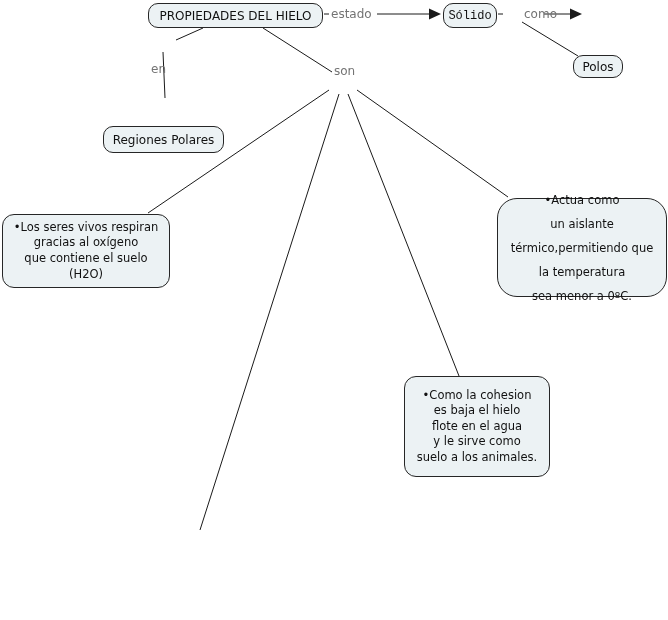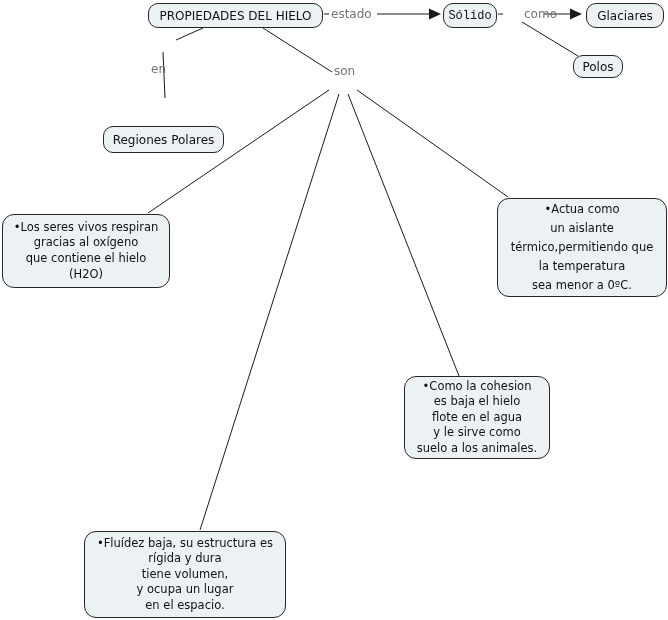--- a/index.html
+++ b/index.html
@@ -60,48 +60,42 @@
     <line x1="329" y1="90" x2="148" y2="213" stroke="#1a1a1a" stroke-width="1"></line>
     <line x1="339" y1="94" x2="200" y2="530" stroke="#1a1a1a" stroke-width="1"></line>
     <line x1="348" y1="94" x2="459" y2="376" stroke="#1a1a1a" stroke-width="1"></line>
     <line x1="357" y1="90" x2="508" y2="197" stroke="#1a1a1a" stroke-width="1"></line>
   </svg>
 
   <div class="node node-small" style="left:148px;top:3px;width:175px;height:25px;">PROPIEDADES DEL HIELO</div>
 
   <div class="node node-small" style="left:443px;top:3px;width:54px;height:25px;font-family:Liberation Mono, monospace;">Sólido</div>
 
-  <div class="node node-small" style="left:586px;top:3px;width:78px;height:25px;">Glaciares</div>
 
   <div class="node node-small" style="left:573px;top:55px;width:50px;height:23px;text-align:right;">Polos</div>
 
   <div class="node node-small" style="left:103px;top:98px;width:121px;height:27px;margin-top:28px;">Regiones Polares</div>
 
   <div class="node node-multi" style="left:2px;top:214px;width:168px;height:74px;border-radius:12px;">•Los seres vivos respiran
 gracias al oxígeno
-que contiene el hielo
+que contiene el suelo
 (H2O)</div>
 
-  <div class="node node-multi" style="left:497px;top:198px;width:170px;height:99px;border-radius:12px;line-height:19px;">•Actua como
+  <div class="node node-multi" style="left:497px;top:198px;width:170px;height:99px;border-radius:20px;line-height:24px;">•Actua como
 un aislante
 térmico,permitiendo que
 la temperatura
 sea menor a 0ºC.</div>
 
-  <div class="node node-multi" style="left:404px;top:376px;width:146px;height:83px;border-radius:12px;">•Como la cohesion
+  <div class="node node-multi" style="left:404px;top:376px;width:146px;height:101px;border-radius:12px;">•Como la cohesion
 es baja el hielo
 flote en el agua
 y le sirve como
 suelo a los animales.</div>
 
-  <div class="node node-multi" style="left:84px;top:531px;width:202px;height:87px;border-radius:12px;">•Fluídez baja, su estructura es
-rígida y dura
-tiene volumen,
-y ocupa un lugar
-en el espacio.</div>
 
   <span class="link-label" style="left:331px;top:7px;">estado</span>
 
   <span class="link-label" style="left:504px;top:7px;margin-left:20px;">como</span>
 
   <span class="link-label" style="left:151px;top:36px;margin-top:26px;">en</span>
 
   <span class="link-label" style="left:334px;top:64px;">son</span>
 
 </div>

